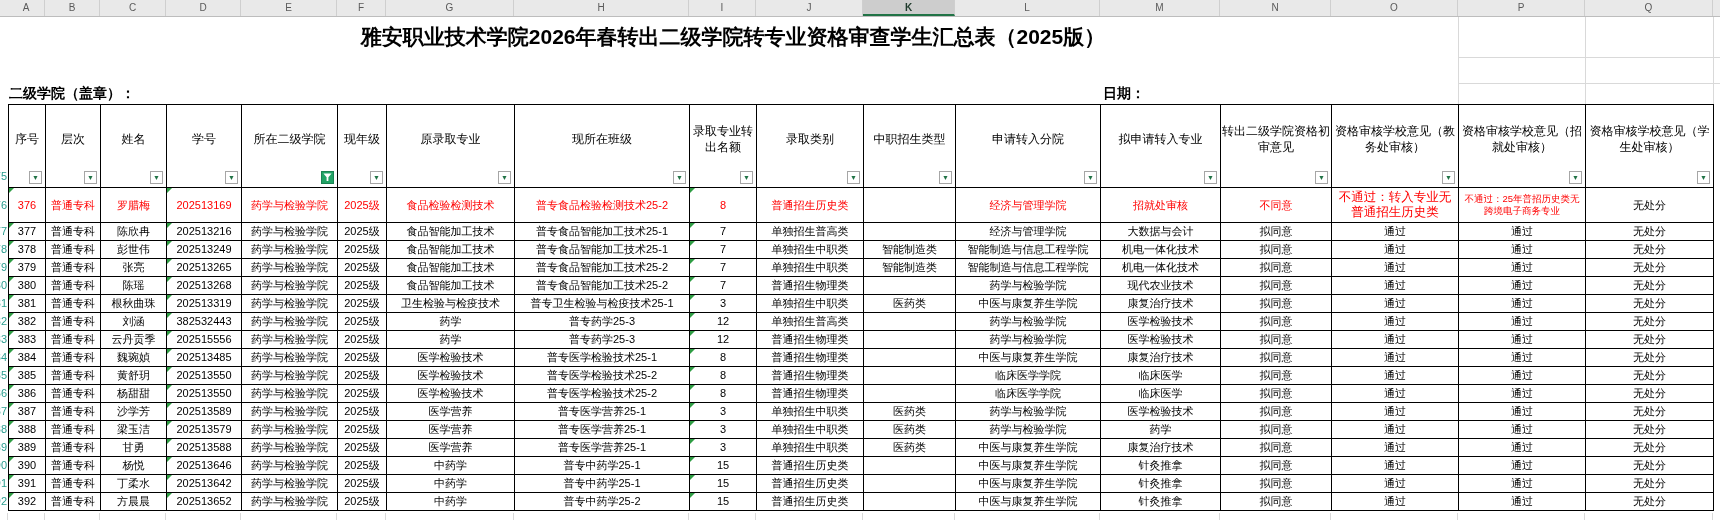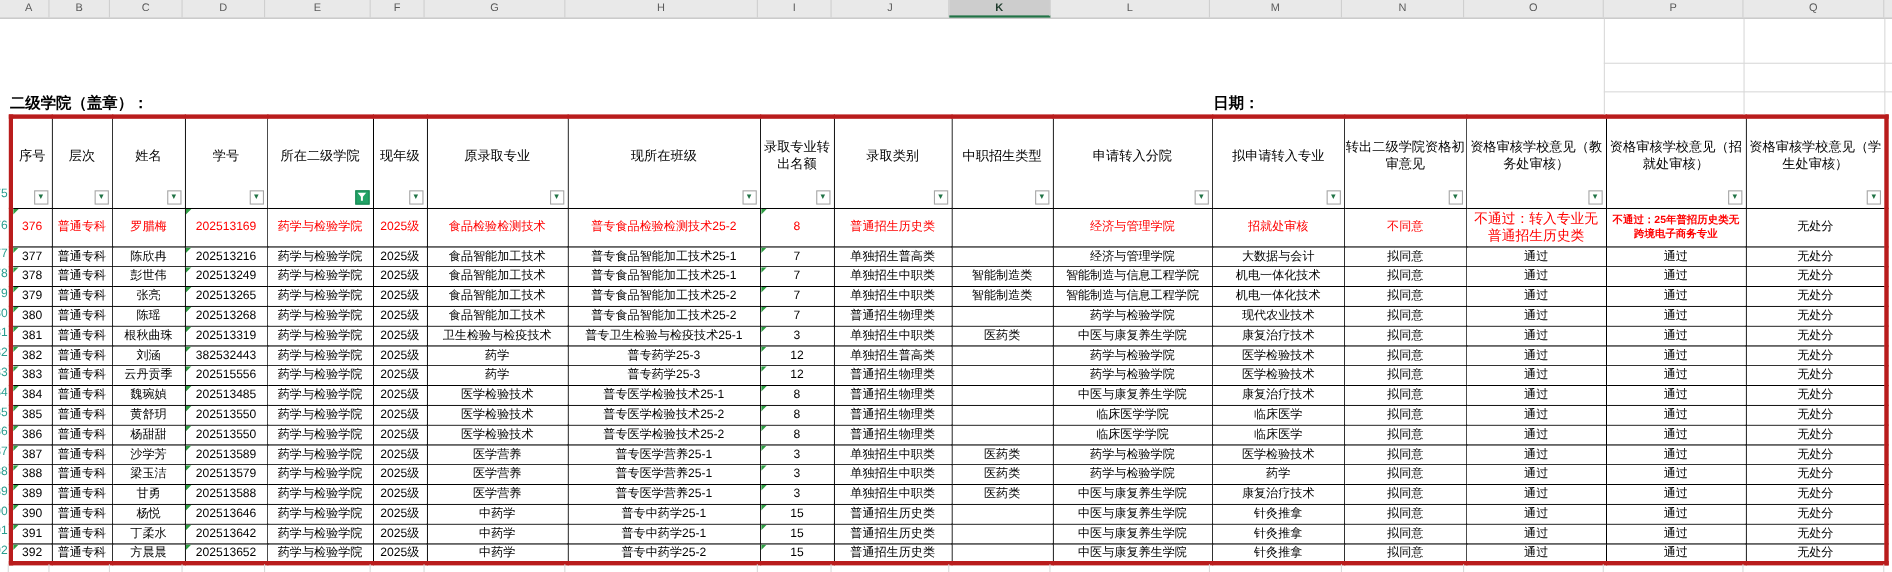--- a/index.html
+++ b/index.html
@@ -15,31 +15,31 @@
   .title-cell{position:absolute;left:8px;top:17px;width:1450px;height:40px;display:flex;align-items:center;justify-content:center;font-size:21px;font-weight:bold;color:#000;}
   .note-cell{position:absolute;left:9px;top:57px;height:26px;display:flex;align-items:center;font-size:16px;font-weight:bold;color:#ff0000;}
   .stamp-cell{position:absolute;left:9px;top:83px;height:21px;display:flex;align-items:center;font-size:14px;font-weight:bold;color:#000;}
   .date-cell{position:absolute;left:1103px;top:83px;height:21px;display:flex;align-items:center;font-size:14px;font-weight:bold;color:#000;}
 
   
   .vline{position:absolute;width:1px;background:#d9d9d9;}
   .hline{position:absolute;height:1px;background:#d9d9d9;}
 
   
-  table.sheet{position:absolute;left:8px;top:104px;border-collapse:collapse;table-layout:fixed;border:4px solid #b91c1c;}
+  table.sheet{position:absolute;left:8px;top:104px;border-collapse:collapse;table-layout:fixed;border:1px solid #b91c1c;}
   table.sheet th,table.sheet td{border:1px solid #000;padding:0;overflow:hidden;text-align:center;vertical-align:middle;background:#fff;}
   table.sheet th{font-size:12px;font-weight:normal;color:#000;position:relative;line-height:1.35;white-space:normal;}
   table.sheet td{font-size:11px;color:#000;white-space:nowrap;line-height:1.15;position:relative;}
   th .h-label{display:block;padding:2px 1px 16px 1px;}
   td .u{}
   tr.flagged td{color:#ff0000;}
   tr.flagged td.keep-black{color:#000;}
   td.wrap{white-space:normal;}
   td .note-big{display:block;font-size:12.5px;line-height:1.2;white-space:normal;padding:0 2px;}
-  td .note-small{display:block;font-size:9.5px;font-weight:bold;line-height:1.25;white-space:normal;padding:0 2px;}
+  td .note-small{display:block;font-size:9.5px;font-weight:normal;line-height:1.25;white-space:normal;padding:0 2px;}
 
   
   .tri{position:absolute;left:0;top:0;width:0;height:0;border-top:5px solid #2f9e44;border-right:5px solid transparent;}
 
   
   .filter-btn{position:absolute;right:3px;bottom:3px;width:13px;height:13px;background:#fff;border:1px solid #a6a6a6;box-sizing:border-box;display:flex;align-items:center;justify-content:center;font-size:7px;color:#217346;line-height:1;cursor:pointer;}
   .filter-btn.active{background:#21a366;border-color:#1a8453;}
   .funnel{width:9px;height:9px;background:#fff;clip-path:polygon(5% 5%,95% 5%,60% 48%,60% 90%,40% 90%,40% 48%);}
 
   
@@ -65,20 +65,23 @@
       <div class="letter-cell" style="left: 756px; width: 107px;">J</div>
       <div class="letter-cell selected" style="left: 863px; width: 92px;">K</div>
       <div class="letter-cell" style="left: 955px; width: 145px;">L</div>
       <div class="letter-cell" style="left: 1100px; width: 120px;">M</div>
       <div class="letter-cell" style="left: 1220px; width: 111px;">N</div>
       <div class="letter-cell" style="left: 1331px; width: 127px;">O</div>
       <div class="letter-cell" style="left: 1458px; width: 127px;">P</div>
       <div class="letter-cell" style="left: 1585px; width: 128px;">Q</div>
     </div>
 
+  <div class="title-cell">
+    <span>雅安职业技术学院2026年春转出二级学院转专业资格审查学生汇总表（2025版）</span>
+  </div>
   <div class="stamp-cell">
     <span>二级学院（盖章）：</span>
   </div>
   <div class="date-cell">
     <span>日期：</span>
   </div>
 
   <table class="sheet">
     <colgroup>
         <col style="width: 37px;">

